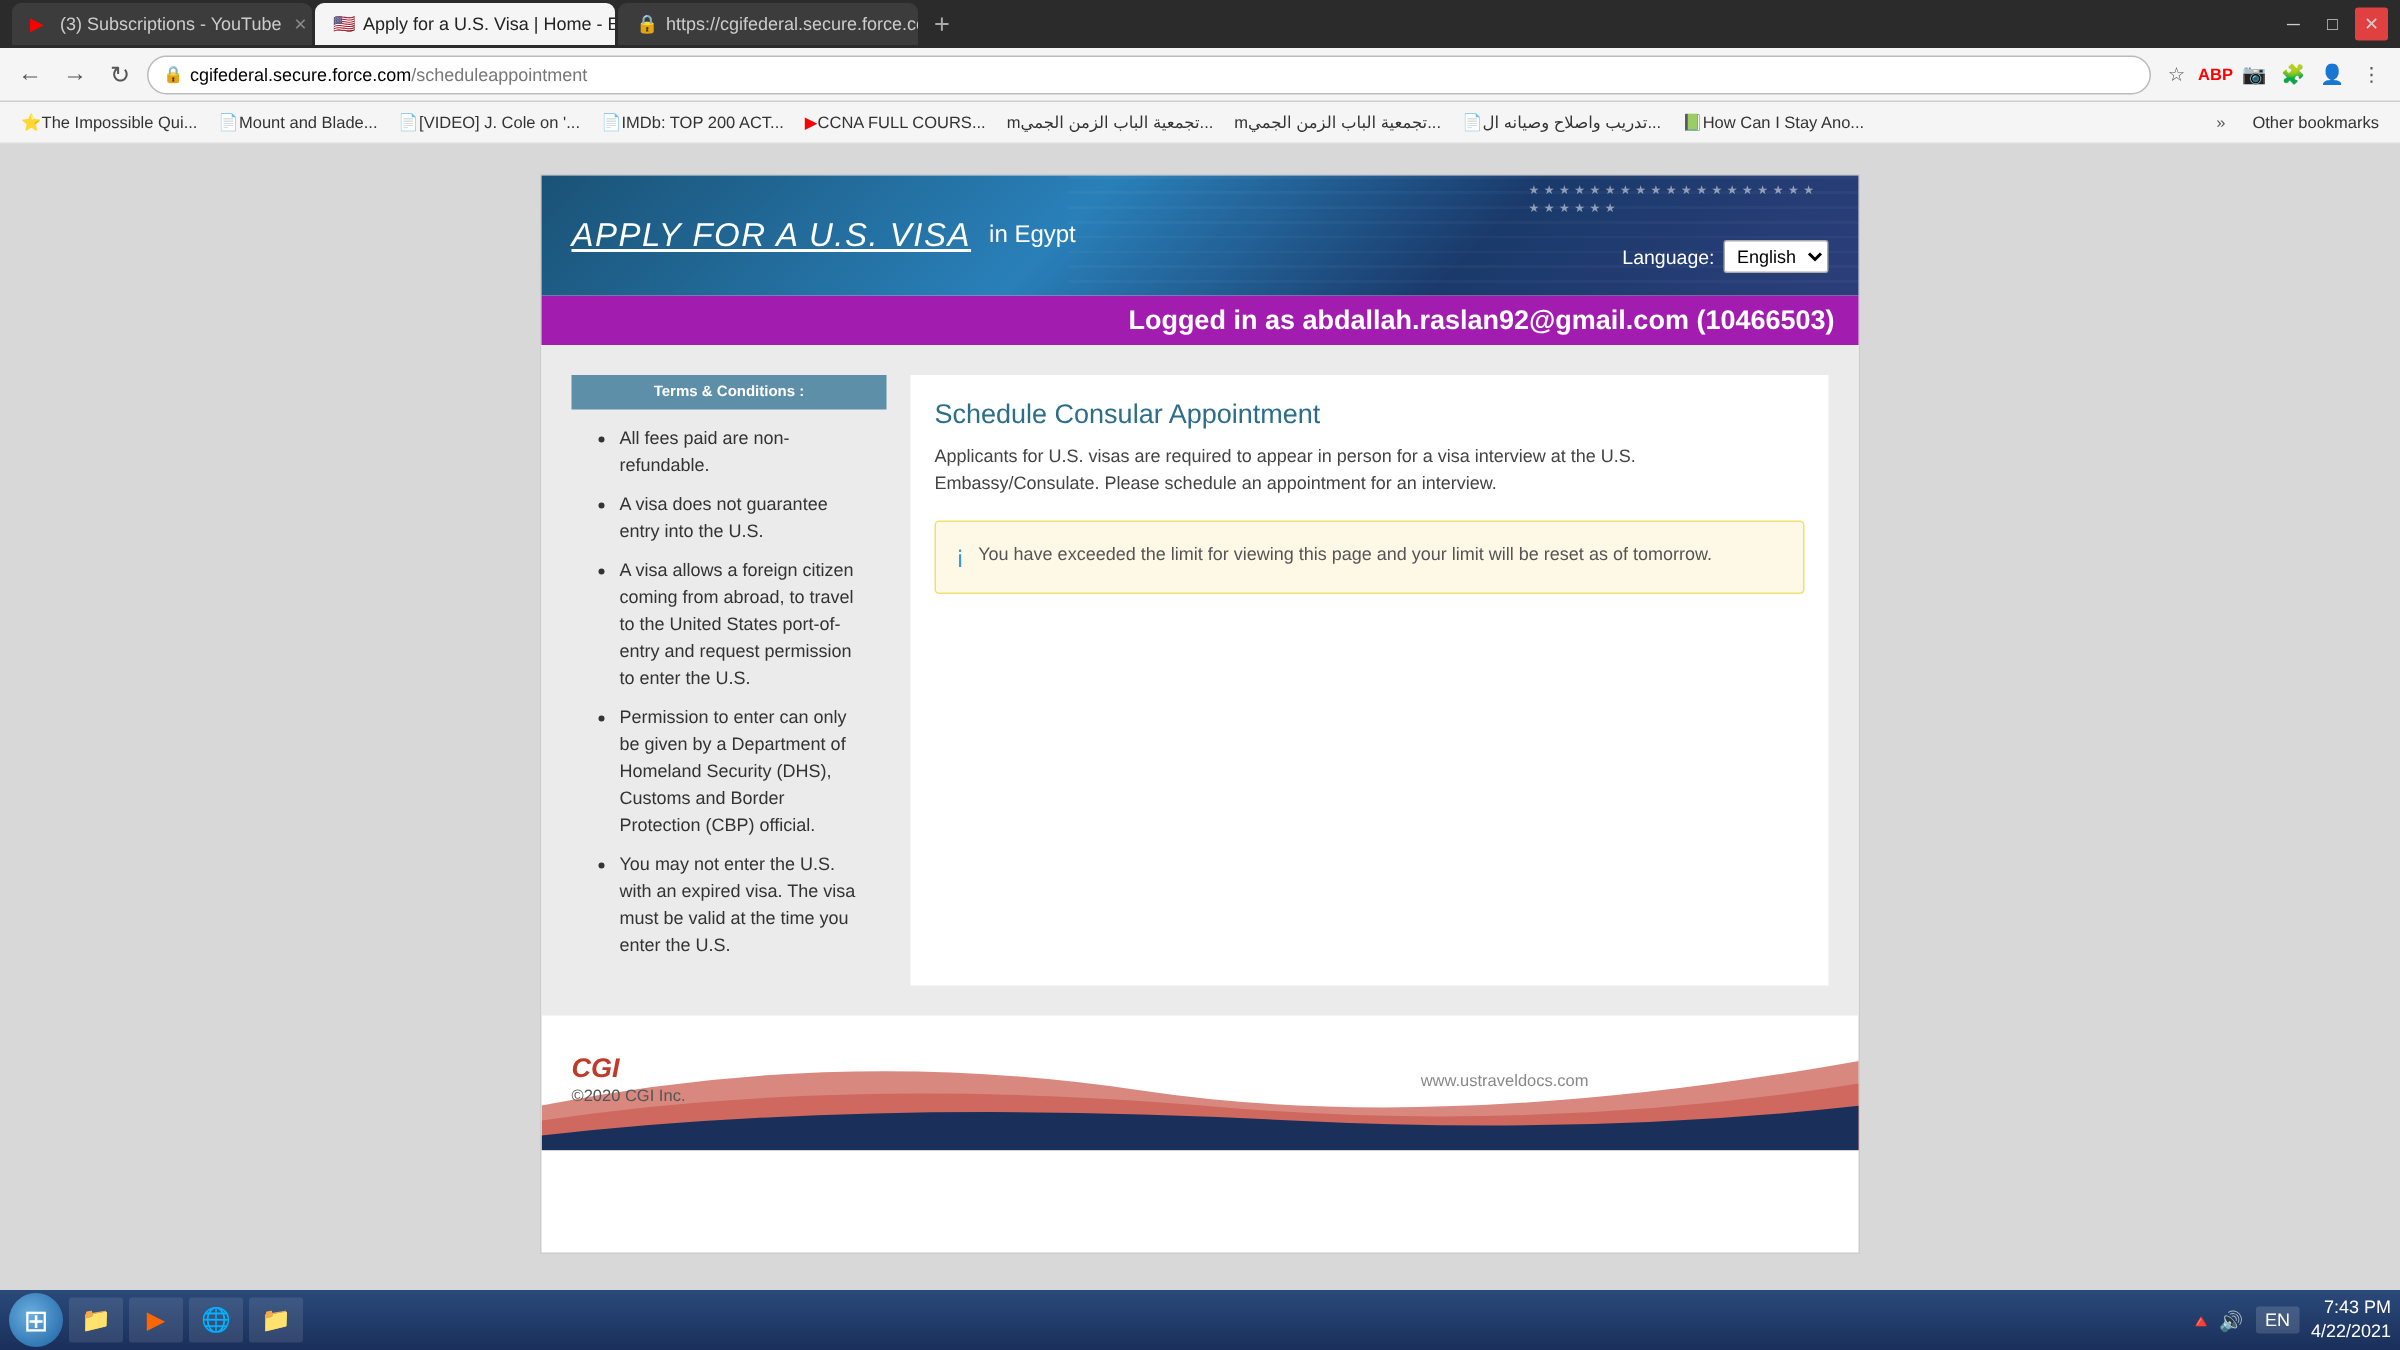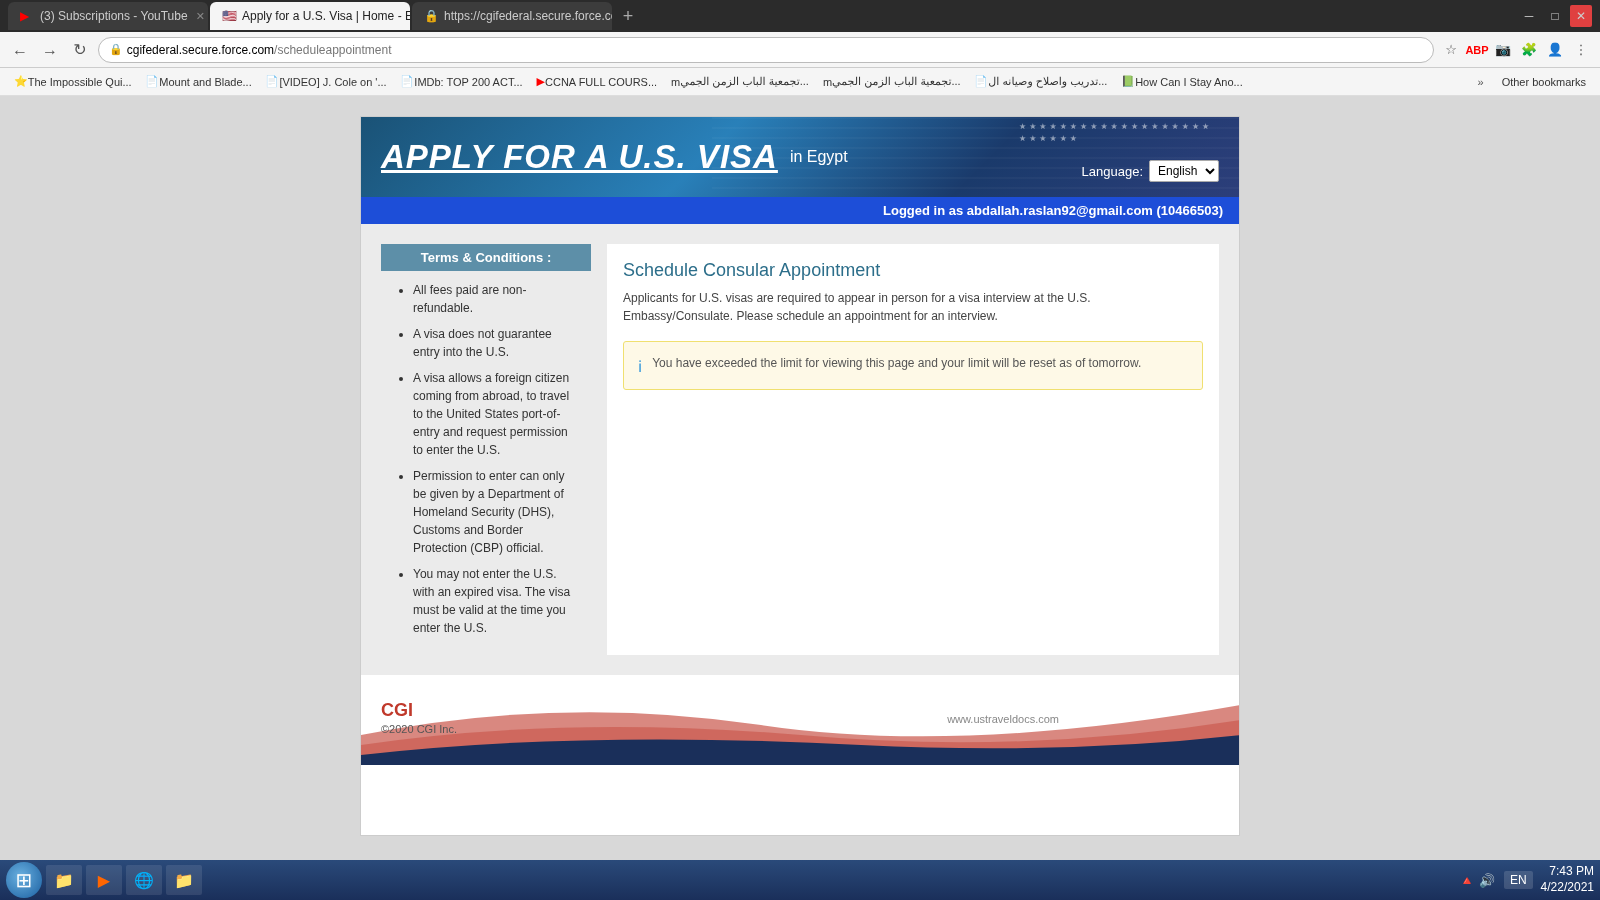--- a/index.html
+++ b/index.html
@@ -32,52 +32,52 @@
 
     
     .page-bg { background: #d8d8d8; min-height: 760px; display: flex; justify-content: center; padding: 20px 0; }
     .page-container { width: 880px; background: white; border: 1px solid #ccc; }
 
     
     .site-header { width: 100%; height: 80px; background: linear-gradient(135deg, #1a5276 0%, #2980b9 40%, #1a3a6b 70%, #2c3e7a 100%); position: relative; overflow: hidden; display: flex; align-items: center; padding: 0 20px; }
     .header-flag-overlay { position: absolute; right: 0; top: 0; bottom: 0; width: 60%; opacity: 0.3; background: repeating-linear-gradient(0deg, transparent, transparent 8px, rgba(255,255,255,0.1) 8px, rgba(255,255,255,0.1) 10px); }
     .header-stars { position: absolute; right: 20px; top: 5px; bottom: 5px; width: 200px; display: flex; flex-wrap: wrap; gap: 3px; opacity: 0.5; align-content: flex-start; }
     .star { color: white; font-size: 8px; }
-    .site-title { color: white; font-size: 33px; font-weight: bold; font-style: italic; text-decoration: underline; letter-spacing: 1px; z-index: 1; }
+    .site-title { color: white; font-size: 22px; font-weight: normal; font-style: italic; text-decoration: underline; letter-spacing: 1px; z-index: 1; }
     .site-subtitle { color: white; font-size: 16px; margin-left: 12px; z-index: 1; }
     .language-selector { position: absolute; right: 20px; bottom: 15px; display: flex; align-items: center; z-index: 2; }
     .language-label { color: white; font-size: 13px; margin-right: 6px; margin-left: 42px; }
     .language-select { font-size: 12px; padding: 2px 4px; border: 1px solid #aaa; border-radius: 2px; background: white; }
 
     
-    .red-bar { background: #1d4ed8; color: white; text-align: right; padding: 6px 16px; font-size: 13px; font-weight: bold; }
+    .red-bar { background: #a21caf; color: white; text-align: right; padding: 6px 16px; font-size: 18px; font-weight: bold; }
 
     
     .main-content { display: flex; padding: 20px; gap: 16px; background: #ebebeb; min-height: 400px; }
 
     
     .left-panel { width: 210px; flex-shrink: 0; }
-    .terms-header { background: #5d8fa8; color: white; font-weight: bold; font-size: 13px; padding: 6px 12px; text-align: center; }
+    .terms-header { background: #5d8fa8; color: white; font-weight: bold; font-size: 10px; padding: 6px 12px; text-align: center; }
     .terms-list { padding: 10px 16px; font-size: 12px; color: #333; line-height: 1.5; }
     .terms-list ul { padding-left: 16px; }
     .terms-list ul li { margin-bottom: 8px; }
 
     
     .right-panel { flex: 1; background: white; padding: 16px; }
     .schedule-title { font-size: 18px; color: #2c6e8a; margin-bottom: 8px; }
     .schedule-desc { font-size: 12px; color: #444; margin-bottom: 16px; line-height: 1.5; }
     .info-box { background: #fef9e7; border: 1px solid #f0e070; border-radius: 3px; padding: 12px 14px; display: flex; align-items: flex-start; gap: 10px; }
     .info-icon { color: #3498db; font-size: 16px; flex-shrink: 0; margin-top: 1px; }
     .info-text { font-size: 12px; color: #555; line-height: 1.5; text-align: right; }
 
     
     .site-footer { position: relative; overflow: hidden; height: 90px; }
     .footer-wave { position: absolute; bottom: 0; left: 0; right: 0; height: 90px; }
     .footer-content { position: absolute; bottom: 30px; left: 20px; z-index: 2; }
-    .footer-cgi { color: #c0392b; font-size: 18px; font-weight: bold; }
+    .footer-cgi { color: #c0392b; font-size: 18px; font-weight: bold; font-style: italic; }
     .footer-copy { color: #555; font-size: 11px; margin-top: 2px; }
     .footer-url { position: absolute; bottom: 40px; right: 180px; color: #888; font-size: 11px; z-index: 2; }
 
     
     .taskbar { position: fixed; bottom: 0; left: 0; width: 1600px; height: 40px; background: linear-gradient(to bottom, #2a4a7a, #1a2f5a); display: flex; align-items: center; padding: 0 6px; gap: 4px; }
     .start-btn { width: 36px; height: 36px; border-radius: 50%; background: radial-gradient(circle at 40% 40%, #6ab0e0, #1a5fa0); display: flex; align-items: center; justify-content: center; }
     .start-icon { color: white; font-size: 20px; }
     .task-item { height: 30px; padding: 0 8px; background: rgba(255,255,255,0.1); border-radius: 2px; display: flex; align-items: center; gap: 6px; }
     .task-icon { width: 20px; height: 20px; display: flex; align-items: center; justify-content: center; font-size: 16px; }
     .taskbar-right { margin-left: auto; display: flex; align-items: center; gap: 8px; color: white; font-size: 12px; }

